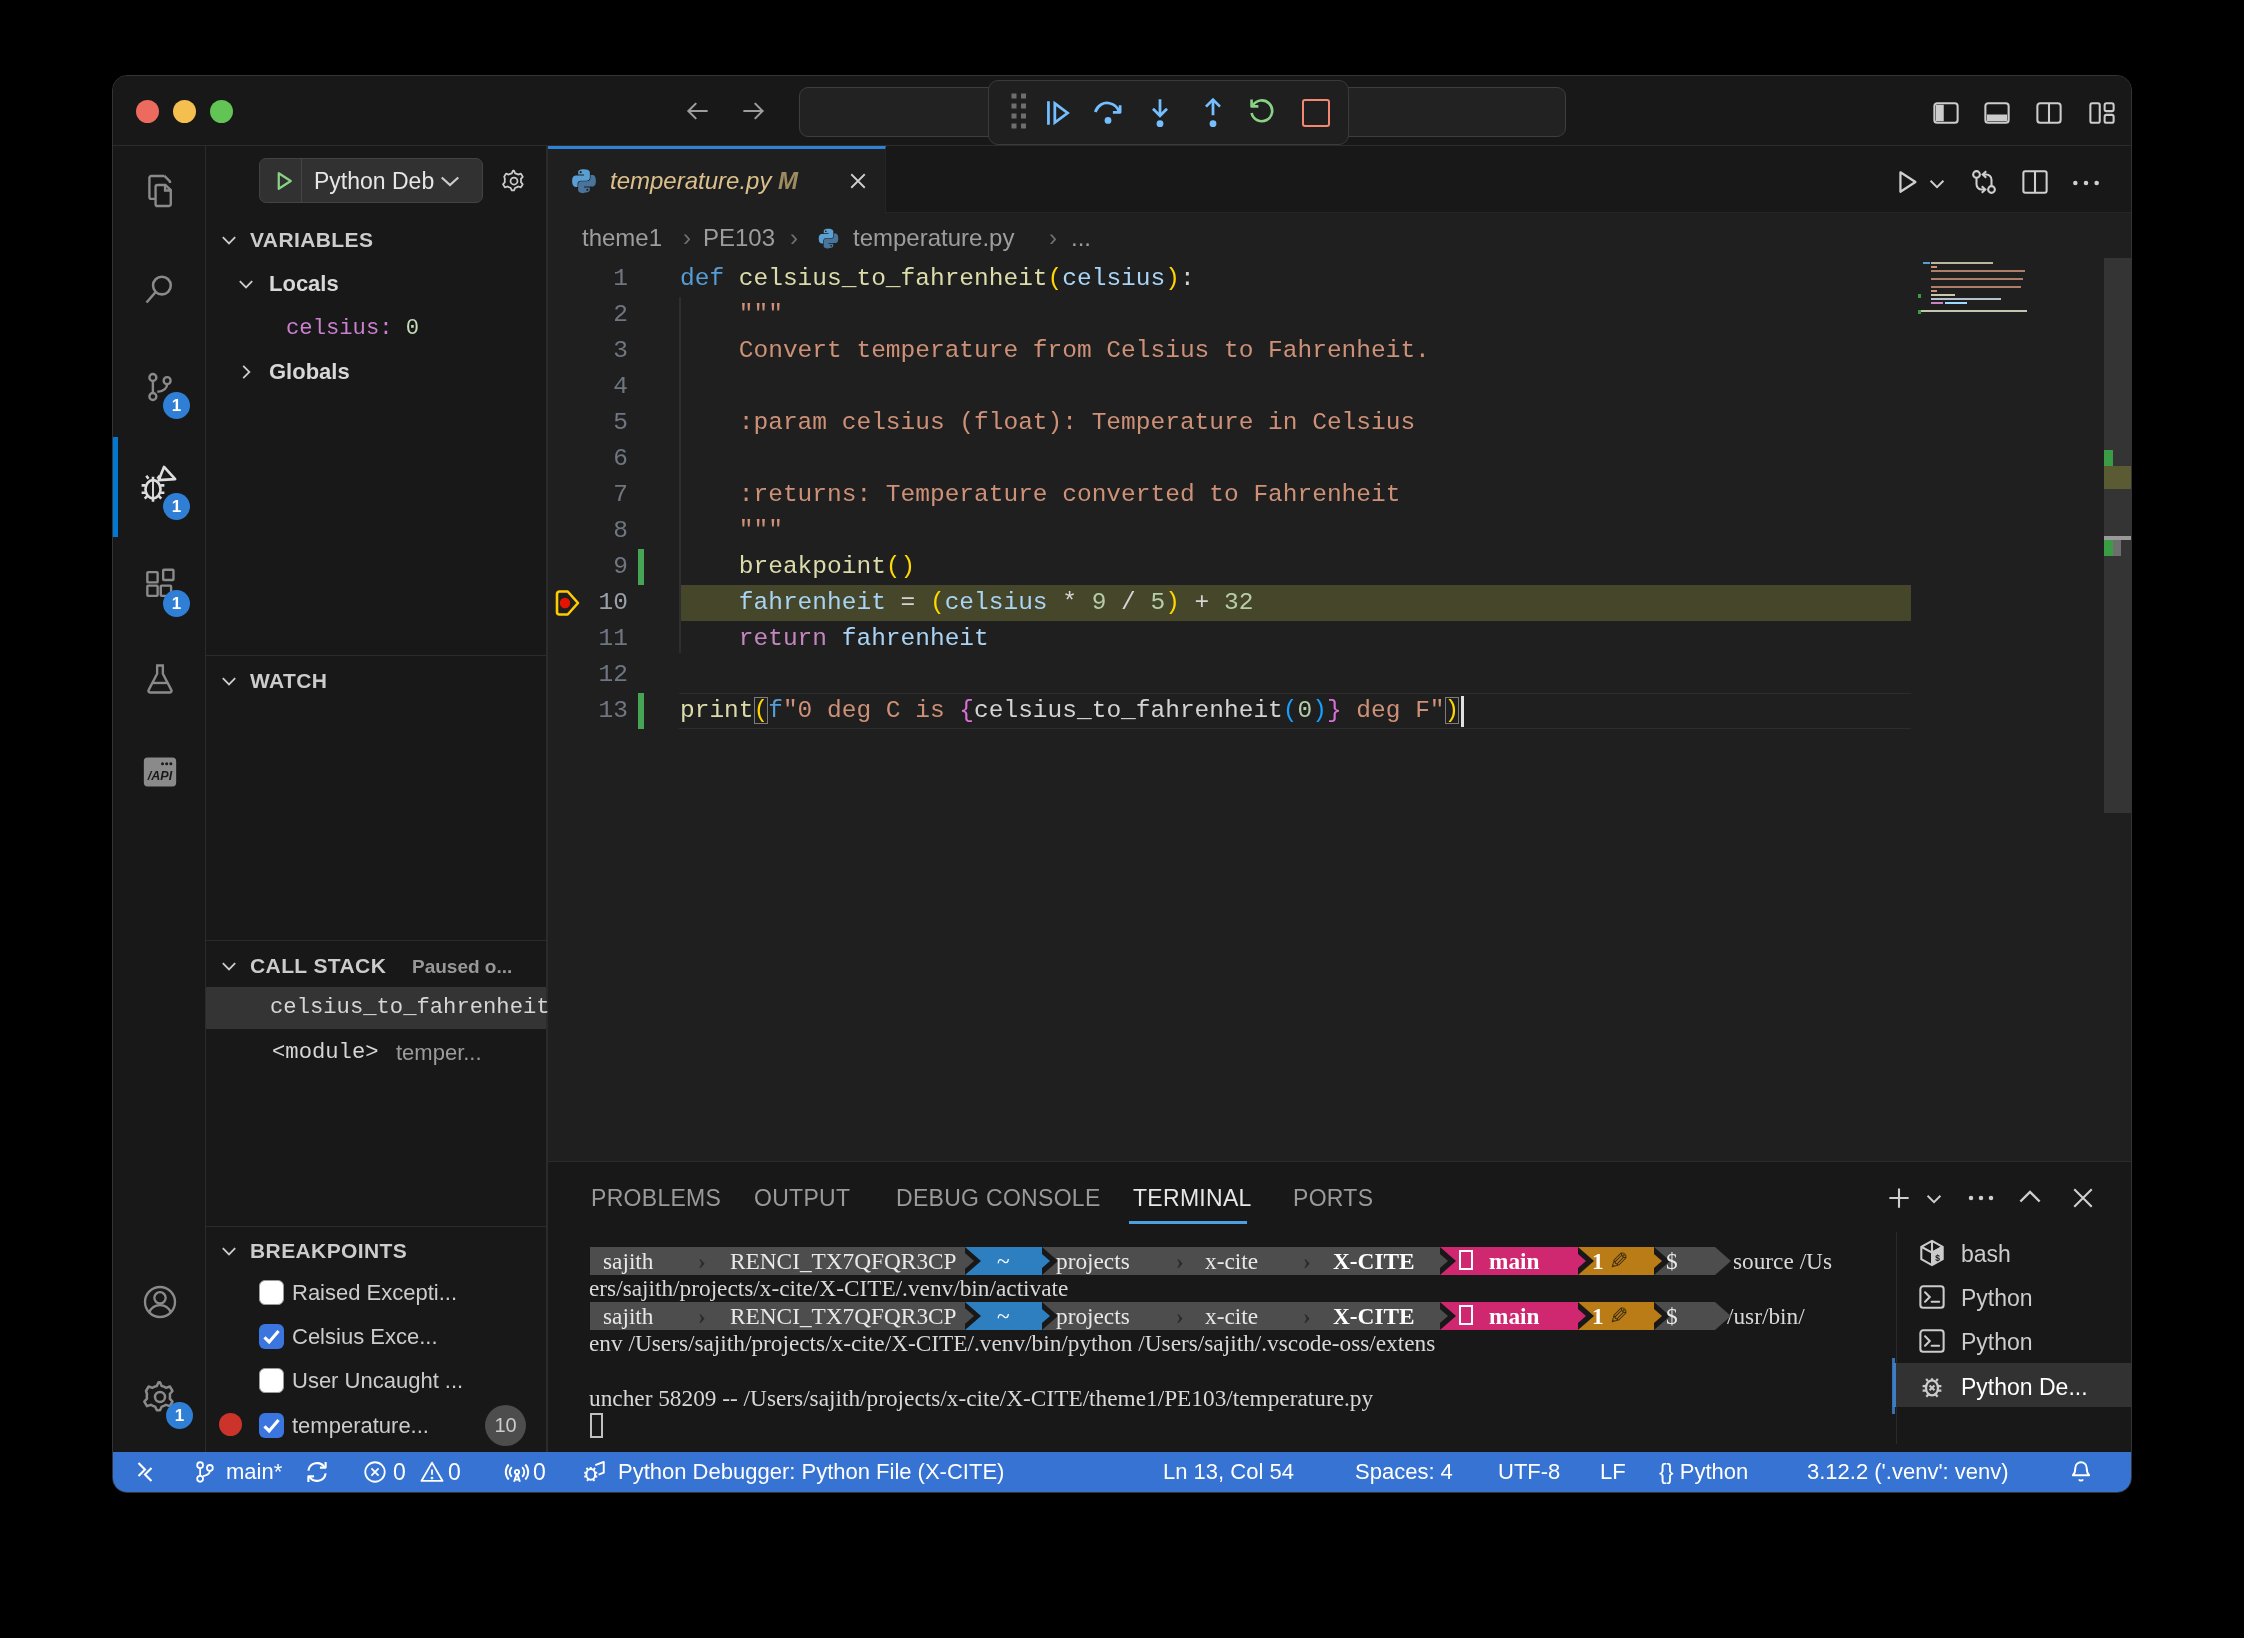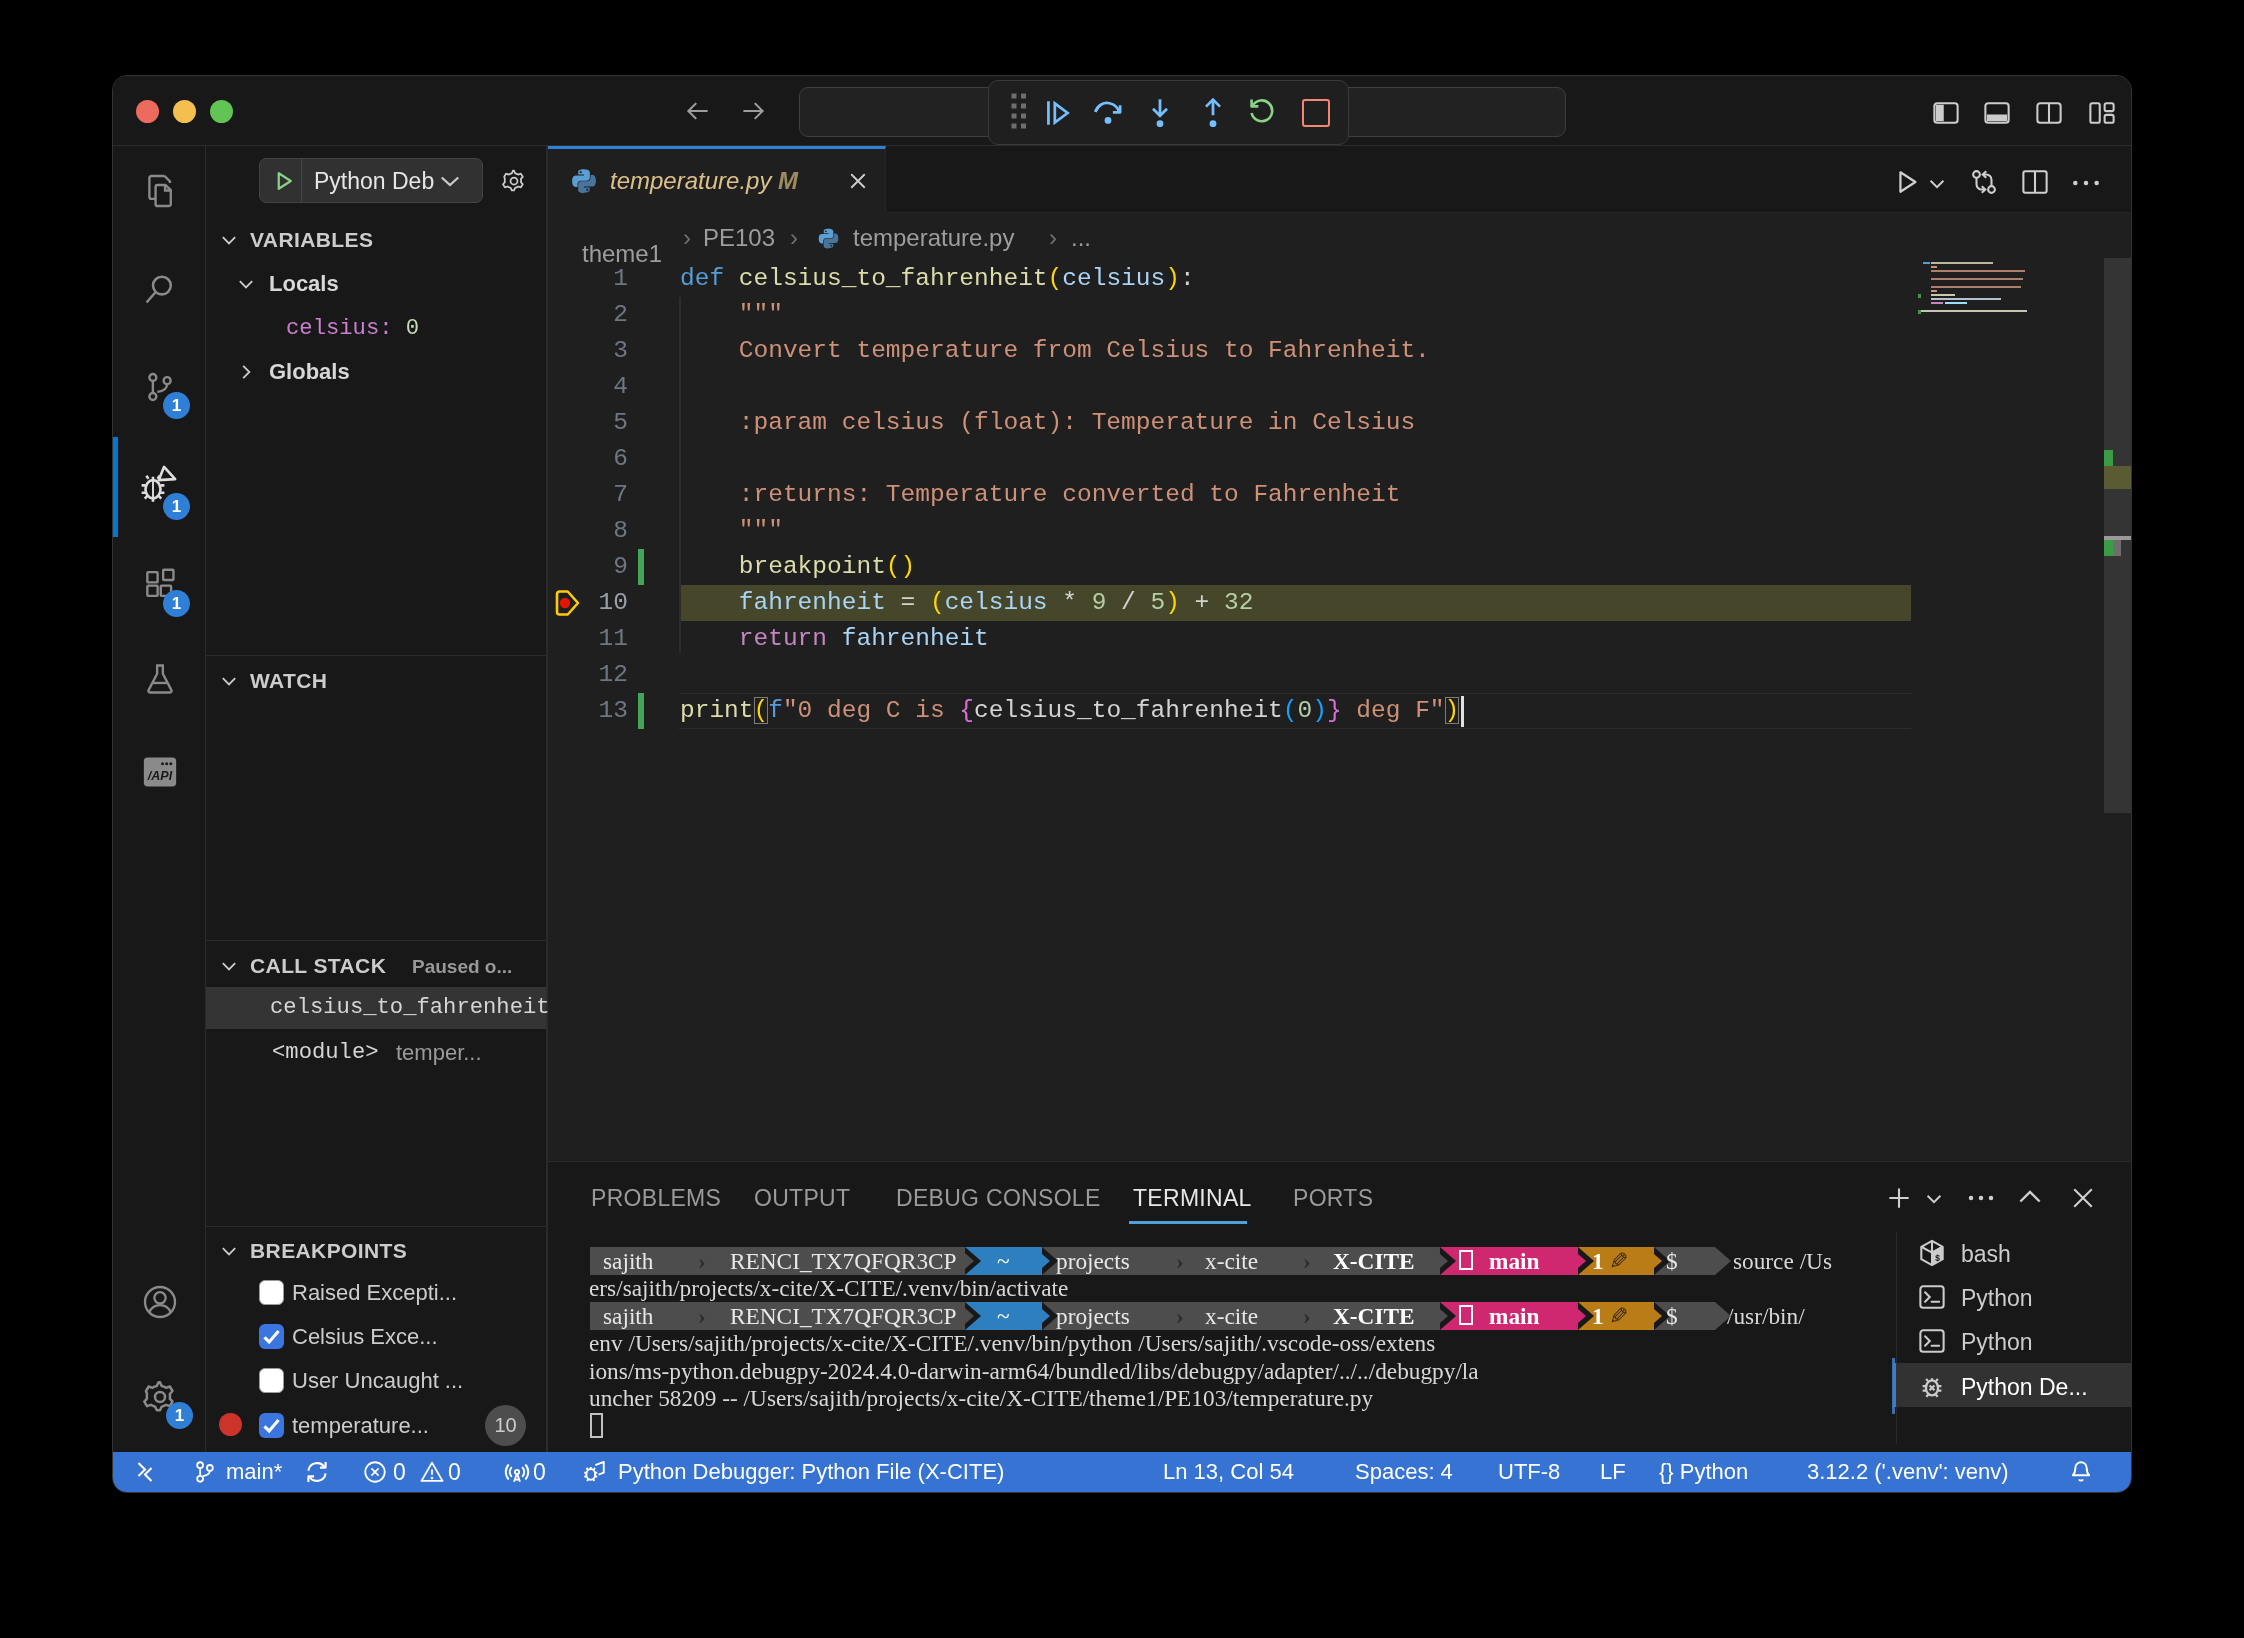--- a/index.html
+++ b/index.html
@@ -343,21 +343,21 @@
       </svg>
   </div>
   <div class="abs" style="left:1957px;top:99px;">
     <svg width="32" height="16" viewBox="0 0 24 10" fill="#cfcfcf">
       <circle cx="4" cy="5" r="1.7"></circle>
         <circle cx="12" cy="5" r="1.7"></circle>
         <circle cx="20" cy="5" r="1.7"></circle>
       </svg>
   </div>
 
-  <div class="abs" style="left:469px;top:162px;height:32px;line-height:32px;font-size:24px;color:#9d9d9d;">theme1</div>
+  <div class="abs" style="left:469px;top:146px;height:32px;line-height:32px;font-size:24px;color:#9d9d9d;">theme1</div>
   <div class="abs" style="left:570px;top:146px;height:32px;line-height:32px;font-size:24px;color:#707070;">›</div>
   <div class="abs" style="left:590px;top:146px;height:32px;line-height:32px;font-size:24px;color:#9d9d9d;">PE103</div>
   <div class="abs" style="left:677px;top:146px;height:32px;line-height:32px;font-size:24px;color:#707070;">›</div>
   <div class="abs" style="left:704px;top:151px;">
     <svg width="23" height="23" viewBox="0 0 32 32">
       <path fill="#5b9fd3" d="M15.9 2.6c-6.9 0-6.5 3-6.5 3v3.1h6.6v.9H6.8s-4.4-.5-4.4 6.5 3.9 6.7 3.9 6.7h2.3v-3.2s-.1-3.9 3.8-3.9h6.6s3.7.1 3.7-3.6V6.5s.6-3.9-6.8-3.9zm-3.7 2.1a1.2 1.2 0 1 1 0 2.4 1.2 1.2 0 0 1 0-2.4z"></path>
       <path fill="#49759c" d="M16.1 29.4c6.9 0 6.5-3 6.5-3v-3.1H16v-.9h9.2s4.4.5 4.4-6.5-3.9-6.7-3.9-6.7h-2.3v3.2s.1 3.9-3.8 3.9H13s-3.7-.1-3.7 3.6v6.1s-.6 3.9 6.8 3.9zm3.7-2.1a1.2 1.2 0 1 1 0-2.4 1.2 1.2 0 0 1 0 2.4z"></path>
       </svg>
   </div>
   <div class="abs" style="left:740px;top:146px;height:32px;line-height:32px;font-size:24px;color:#9d9d9d;">temperature.py</div>
@@ -528,21 +528,20 @@
   <div class="tl" style="left:1190px;top:1226px;color:#2b2b2b;z-index:4;font-weight:bold;">›</div>
   <div class="tl" style="left:1220px;top:1226px;color:#ffffff;z-index:4;font-weight:bold;">X-CITE</div>
   <div class="abs" style="left:1346px;top:1229px;width:14px;height:20px;border:2px solid #ffffff;z-index:4;"></div>
   <div class="tl" style="left:1376px;top:1226px;color:#ffffff;z-index:4;font-weight:bold;">main</div>
   <div class="tl" style="left:1479px;top:1226px;color:#ffffff;z-index:4;font-weight:bold;">1</div>
   <div class="tl" style="left:1496px;top:1226px;color:#3a2c0d;z-index:4;transform:scaleX(-1);">✎</div>
   <div class="tl" style="left:1553px;top:1226px;color:#e8e8e8;z-index:4;">$</div>
   <div class="tl" style="left:1614px;top:1226px;color:#d8d8d8;">/usr/bin/</div>
 
   <div class="tl" style="left:476px;top:1253px;color:#d8d8d8;">env /Users/sajith/projects/x-cite/X-CITE/.venv/bin/python /Users/sajith/.vscode-oss/extens</div>
-  <div class="tl" style="left:476px;top:1281px;color:#d8d8d8;">ions/ms-python.debugpy-2024.4.0-darwin-arm64/bundled/libs/debugpy/adapter/../../debugpy/la</div>
   <div class="tl" style="left:476px;top:1308px;color:#d8d8d8;">uncher 58209 -- /Users/sajith/projects/x-cite/X-CITE/theme1/PE103/temperature.py</div>
 
   <div class="abs" style="left:477px;top:1337px;width:13px;height:25px;border:2px solid #c0c0c0;"></div>
 
   <div class="abs" style="left:1779px;top:1282px;width:3px;height:56px;background:#3a6fae;"></div>
 
   <div class="abs" style="left:1783px;top:1156px;width:1px;height:212px;background:#2b2b2b;"></div>
   <div class="abs" style="left:1780px;top:1287px;width:238px;height:44px;background:#323233;"></div>
   <div class="abs" style="left:1780px;top:1287px;width:3px;height:44px;background:#3d7cc9;"></div>
   <div class="abs" style="left:1804px;top:1162px;">

